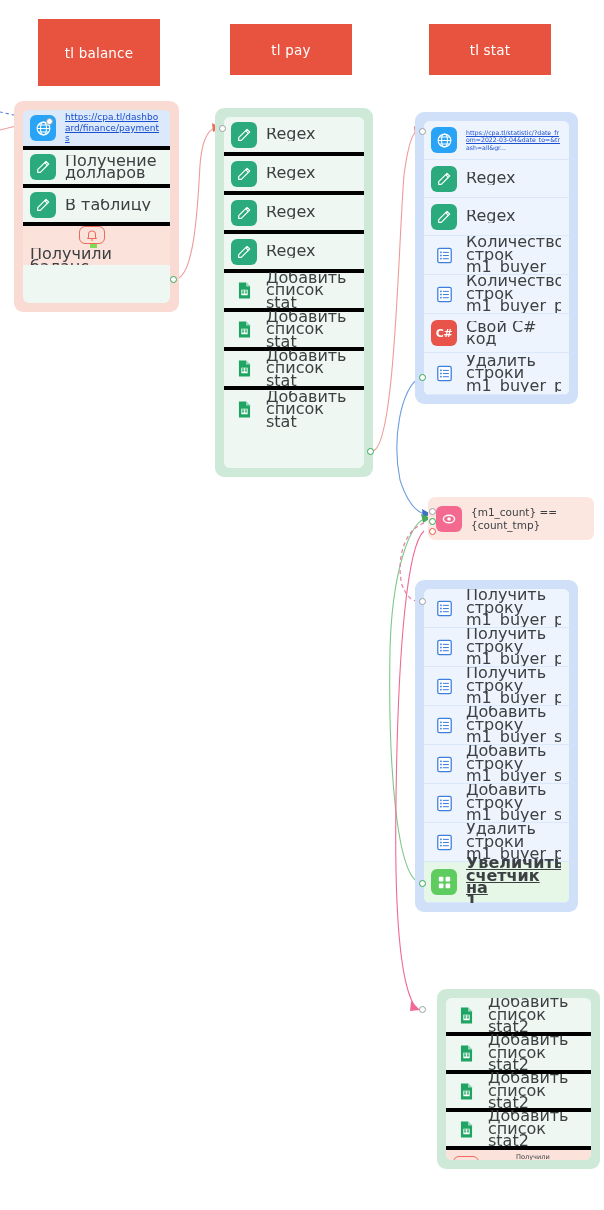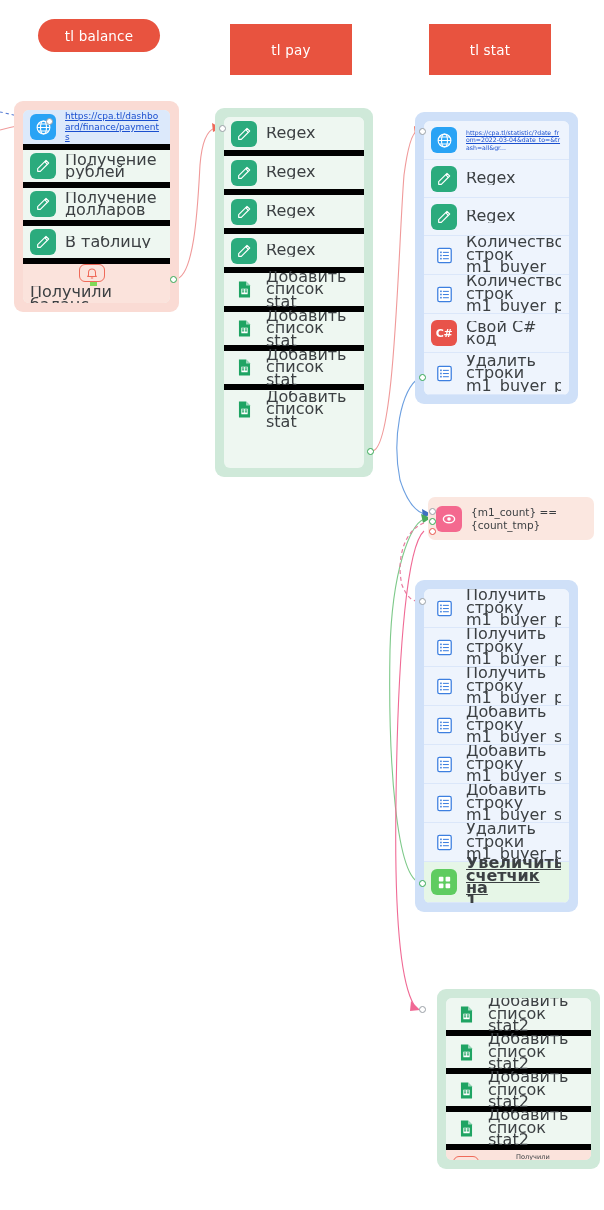--- a/index.html
+++ b/index.html
@@ -39,21 +39,21 @@
     border-radius:6px;
     overflow:hidden;
     background:#eef7f1;
   }
   .stack.bluebg{background:#eef4fd;}
 
   .row{
     display:flex;align-items:center;
     box-sizing:border-box;
     padding:0 8px 0 7px;
-    border-bottom:6px solid #000000;
+    border-bottom:4px solid #000000;
     background:#eef7f1;
     position:relative;
   }
   .stack.bluebg .row{background:#eef4fd;border-bottom:1px solid #dbe7fa;}
   .row:last-child{border-bottom:none;}
   .row.urlrow{background:#dce9fb;}
   .row.alertrow{background:#fbe3dc;}
   .row.csrow{background:#fbe3dc;}
 
   .ic{
@@ -132,21 +132,21 @@
     <path d="M421,883 C396,880 388,760 390,650 C392,570 410,525 424,519" stroke="#7ec98a" stroke-width="1.1" fill="none"></path>
     <polygon points="431,518 421,514 423,523" fill="#49a85c"></polygon>
 
     <path d="M424,523 C404,530 396,560 402,585 C408,600 414,601 418,601" stroke="#e87ca0" stroke-width="1.2" fill="none" stroke-dasharray="4,3"></path>
     <polygon points="424,601 415,596 416,605" fill="#e8648f"></polygon>
 
     <path d="M424,531 C408,545 398,640 396,800 C394,930 402,985 414,1005" stroke="#f06a95" stroke-width="1.1" fill="none"></path>
     <polygon points="420,1010 411,1001 410,1011" fill="#f06a95"></polygon>
   </svg>
 
-  <div class="chip" style="left:38px;top:19px;width:122px;height:33px;border-radius:25px;">
+  <div class="chip" style="left:38px;top:19px;width:122px;height:67px;">
     <span>tl balance</span>
   </div>
   <div class="chip" style="left:230px;top:24px;width:122px;height:51px;">
     <span>tl pay</span>
   </div>
   <div class="chip" style="left:429px;top:24px;width:122px;height:51px;">
     <span>tl stat</span>
   </div>
 
   <div class="group pink" style="left:14px;top:101px;width:165px;height:211px;">
@@ -158,29 +158,20 @@
             <circle cx="12" cy="12" r="9"></circle>
               <ellipse cx="12" cy="12" rx="4.2" ry="9"></ellipse>
             <line x1="3" y1="12" x2="21" y2="12"></line>
               <line x1="4.6" y1="7" x2="19.4" y2="7"></line>
             <line x1="4.6" y1="17" x2="19.4" y2="17"></line>
           </svg>
         </span>
         <span class="lbl url">https://cpa.tl/dashboard/finance/payments</span>
       </div>
 
-      <div class="row" style="height:38px;">
-        <span class="ic ic-pencil">
-          <svg width="16" height="16" viewBox="0 0 24 24" fill="none" stroke="#ffffff" stroke-width="1.7" stroke-linejoin="round">
-            <path d="M16.5 3.5l4 4L8 20H4v-4z"></path>
-              <path d="M14.5 5.5l4 4"></path>
-          </svg>
-        </span>
-        <span class="lbl">Получение рублей</span>
-      </div>
 
       <div class="row" style="height:38px;">
         <span class="ic ic-pencil">
           <svg width="16" height="16" viewBox="0 0 24 24" fill="none" stroke="#ffffff" stroke-width="1.7" stroke-linejoin="round">
             <path d="M16.5 3.5l4 4L8 20H4v-4z"></path>
               <path d="M14.5 5.5l4 4"></path>
           </svg>
         </span>
         <span class="lbl">Получение долларов</span>
       </div>

